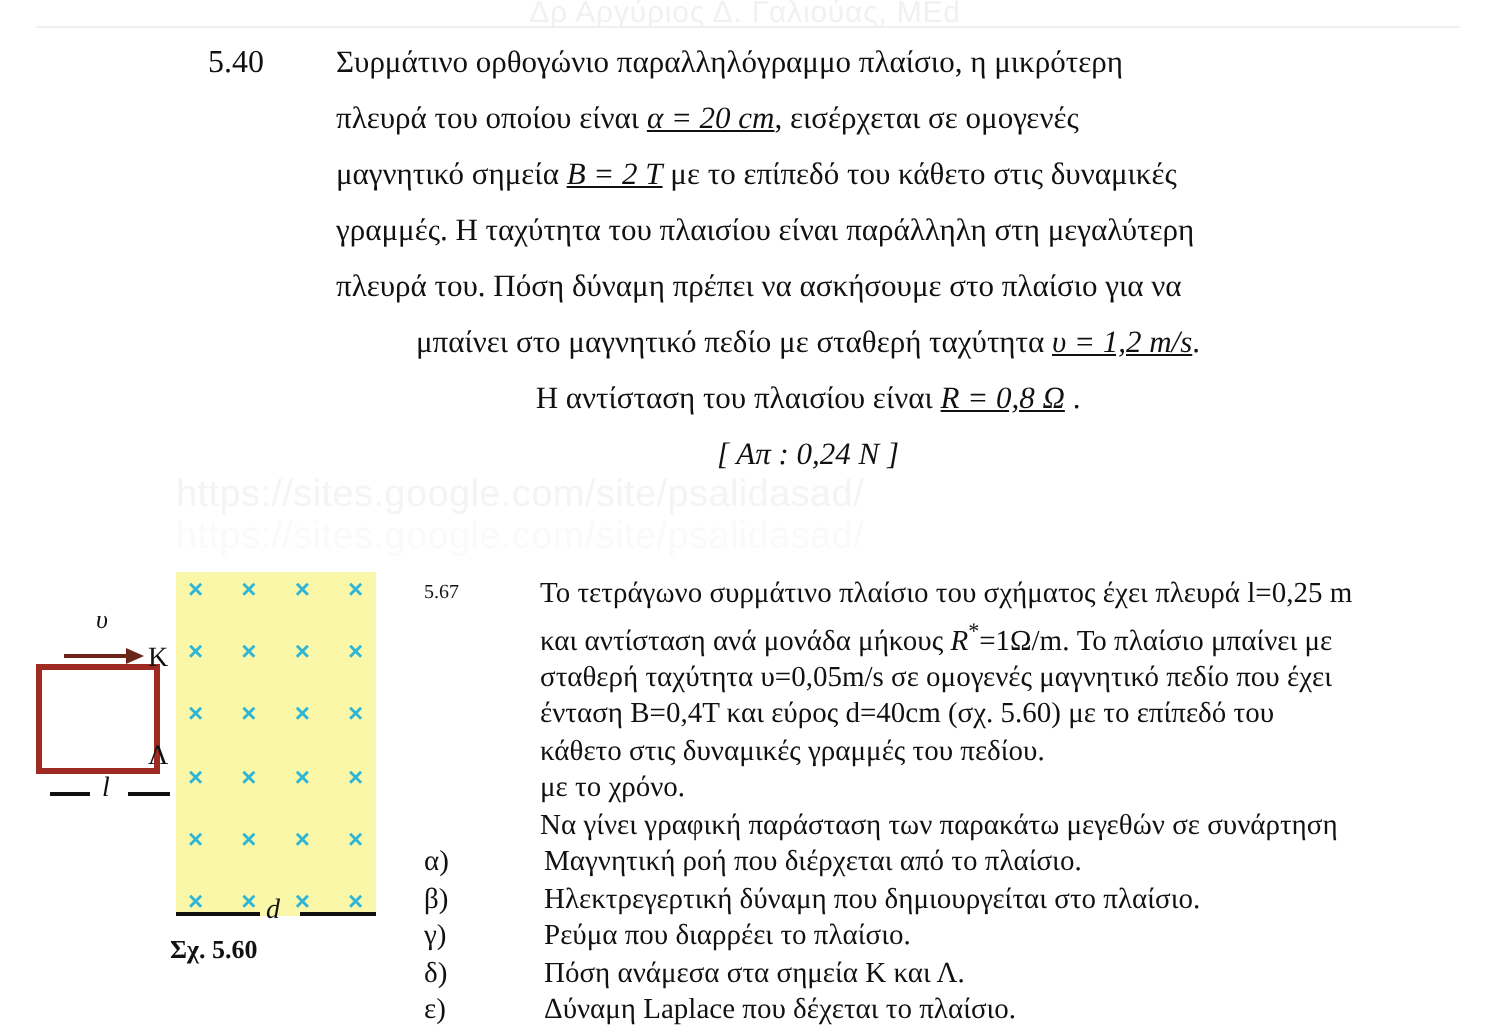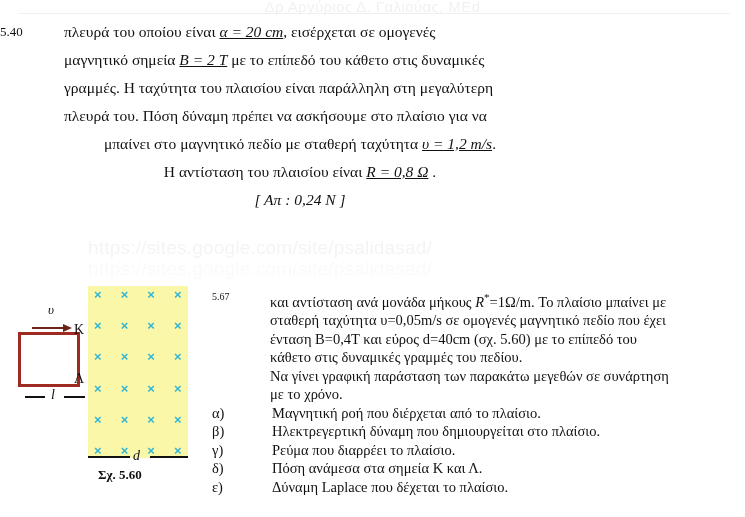--- a/index.html
+++ b/index.html
@@ -46,22 +46,23 @@
     width: 745px;
   }
   .prob-row {
     display: flex;
     align-items: flex-start;
   }
   .prob-num {
     width: 64px;
     flex: 0 0 64px;
     text-align: left;
+    padding-left: 104px;
     box-sizing: content-box;
-    font-size: 13px;
+    font-size: 16px;
     line-height: 28px;
   }
   .prob-body-540 {
     width: 472px;
     font-size: 15.5px;
     line-height: 28px;
     text-align: justify;
     text-justify: inter-word;
   }
   .prob-body-540 .para {
@@ -204,21 +205,21 @@
   }
   .lbl-d {
     position: absolute;
     left: 133px;
     top: 173px;
     font-size: 14px;
     font-style: italic;
   }
   .fig-caption {
     position: absolute;
-    left: 98px;
+    left: 85px;
     top: 192px;
     font-size: 13px;
     font-weight: bold;
     font-family: "Liberation Serif", "DejaVu Serif", serif;
     white-space: nowrap;
   }
 
   
   .problem-567 {
     position: absolute;
@@ -265,20 +266,21 @@
 </head>
 <body>
 
 <div class="page-header">Δρ Αργύριος Δ. Γαλιούας, MEd</div>
 <div class="header-rule"></div>
 
 <div class="problem-540">
   <div class="prob-row">
     <div class="prob-num">5.40</div>
     <div class="prob-body-540">
+      <div class="para">Συρμάτινο ορθογώνιο παραλληλόγραμμο πλαίσιο, η μικρότερη</div>
       <div class="para">
         <span>πλευρά του οποίου είναι</span>
         <span class="mathi nobreak">α = 20 cm</span><span>, εισέρχεται σε ομογενές</span>
       </div>
       <div class="para">
         <span>μαγνητικό σημεία</span>
         <span class="mathi nobreak">B = 2 T</span>
         <span>με το επίπεδό του κάθετο στις δυναμικές</span>
       </div>
       <div class="para">γραμμές. Η ταχύτητα του πλαισίου είναι παράλληλη στη μεγαλύτερη</div>
@@ -346,26 +348,27 @@
   <div class="lbl-d">d</div>
   <div class="d-dim-right"></div>
 
   <div class="fig-caption">Σχ. 5.60</div>
 </div>
 
 <div class="problem-567">
   <div class="p567-head">
     <div class="p567-num">5.67</div>
     <div class="p567-body">
+      <div>Το τετράγωνο συρμάτινο πλαίσιο του σχήματος έχει πλευρά l=0,25 m</div>
       <div><span>και αντίσταση ανά μονάδα μήκους </span><span class="mathi">R</span><sup class="ast">*</sup><span>=1Ω/m. Το πλαίσιο μπαίνει με</span></div>
       <div>σταθερή ταχύτητα υ=0,05m/s σε ομογενές μαγνητικό πεδίο που έχει</div>
       <div>ένταση B=0,4T και εύρος d=40cm (σχ. 5.60) με το επίπεδό του</div>
       <div class="lastline">κάθετο στις δυναμικές γραμμές του πεδίου.</div>
+      <div class="lastline">με το χρόνο.</div>
       <div class="lastline">Να γίνει γραφική παράσταση των παρακάτω μεγεθών σε συνάρτηση</div>
-      <div class="lastline">με το χρόνο.</div>
     </div>
   </div>
   <div class="sublist" id="sublist">
       <div class="sub-item">
         <span class="sub-letter">α)</span>
         <span class="sub-text">Μαγνητική ροή που διέρχεται από το πλαίσιο.</span>
       </div>
       <div class="sub-item">
         <span class="sub-letter">β)</span>
         <span class="sub-text">Ηλεκτρεγερτική δύναμη που δημιουργείται στο πλαίσιο.</span>

